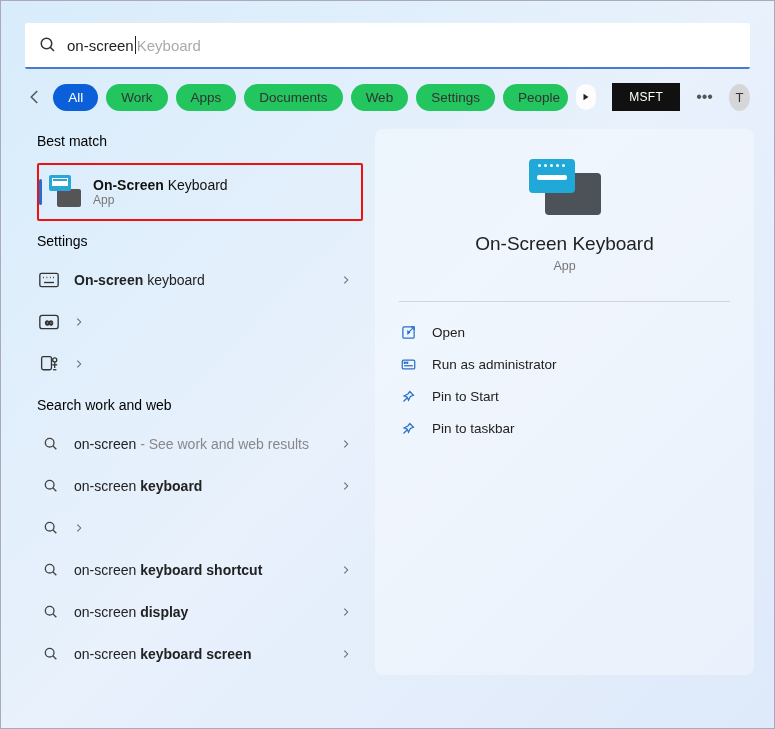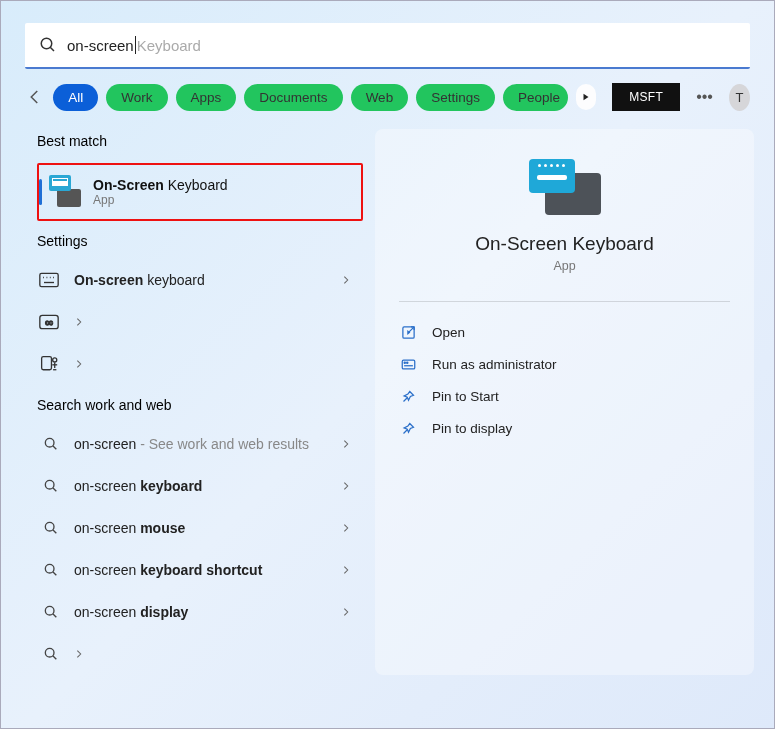--- a/index.html
+++ b/index.html
@@ -187,21 +187,20 @@
             </svg>
           </span>
     </div>
         <div class="row">
       <span class="ic">
             <svg width="16" height="16" viewBox="0 0 24 24" fill="none" stroke="#444" stroke-width="2">
               <circle cx="10" cy="10" r="6.5"></circle>
               <line x1="20" y1="20" x2="15" y2="15"></line>
             </svg>
           </span>
-      <span class="lbl">on-screen <b>mouse</b><span class="sub"></span></span>
           <span class="chev">
             <svg width="10" height="10" viewBox="0 0 24 24" fill="none" stroke="#666" stroke-width="2.5">
               <path d="M8 4l8 8-8 8"></path>
             </svg>
           </span>
     </div>
         <div class="row">
       <span class="ic">
             <svg width="16" height="16" viewBox="0 0 24 24" fill="none" stroke="#444" stroke-width="2">
               <circle cx="10" cy="10" r="6.5"></circle>
@@ -229,20 +228,21 @@
             </svg>
           </span>
     </div>
         <div class="row">
       <span class="ic">
             <svg width="16" height="16" viewBox="0 0 24 24" fill="none" stroke="#444" stroke-width="2">
               <circle cx="10" cy="10" r="6.5"></circle>
               <line x1="20" y1="20" x2="15" y2="15"></line>
             </svg>
           </span>
+      <span class="lbl">on-screen <b>keyboard screen</b><span class="sub"></span></span>
           <span class="chev">
             <svg width="10" height="10" viewBox="0 0 24 24" fill="none" stroke="#666" stroke-width="2.5">
               <path d="M8 4l8 8-8 8"></path>
             </svg>
           </span>
     </div>
       </div>
   </div>
 
   <div class="right">
@@ -294,17 +294,17 @@
           </span>
       <span>Pin to Start</span>
     </div>
         <div class="act">
       <span class="ic">
             <svg width="15" height="15" viewBox="0 0 24 24" fill="none" stroke="#2a6fc9" stroke-width="2">
               <path d="M14 4l6 6-5 2-3 6-2-5-5-2 6-3z"></path>
               <line x1="4" y1="20" x2="10" y2="14"></line>
             </svg>
           </span>
-      <span>Pin to display</span>
+      <span>Pin to taskbar</span>
     </div>
       </div>
   </div>
 </div>
 
 </body></html>

